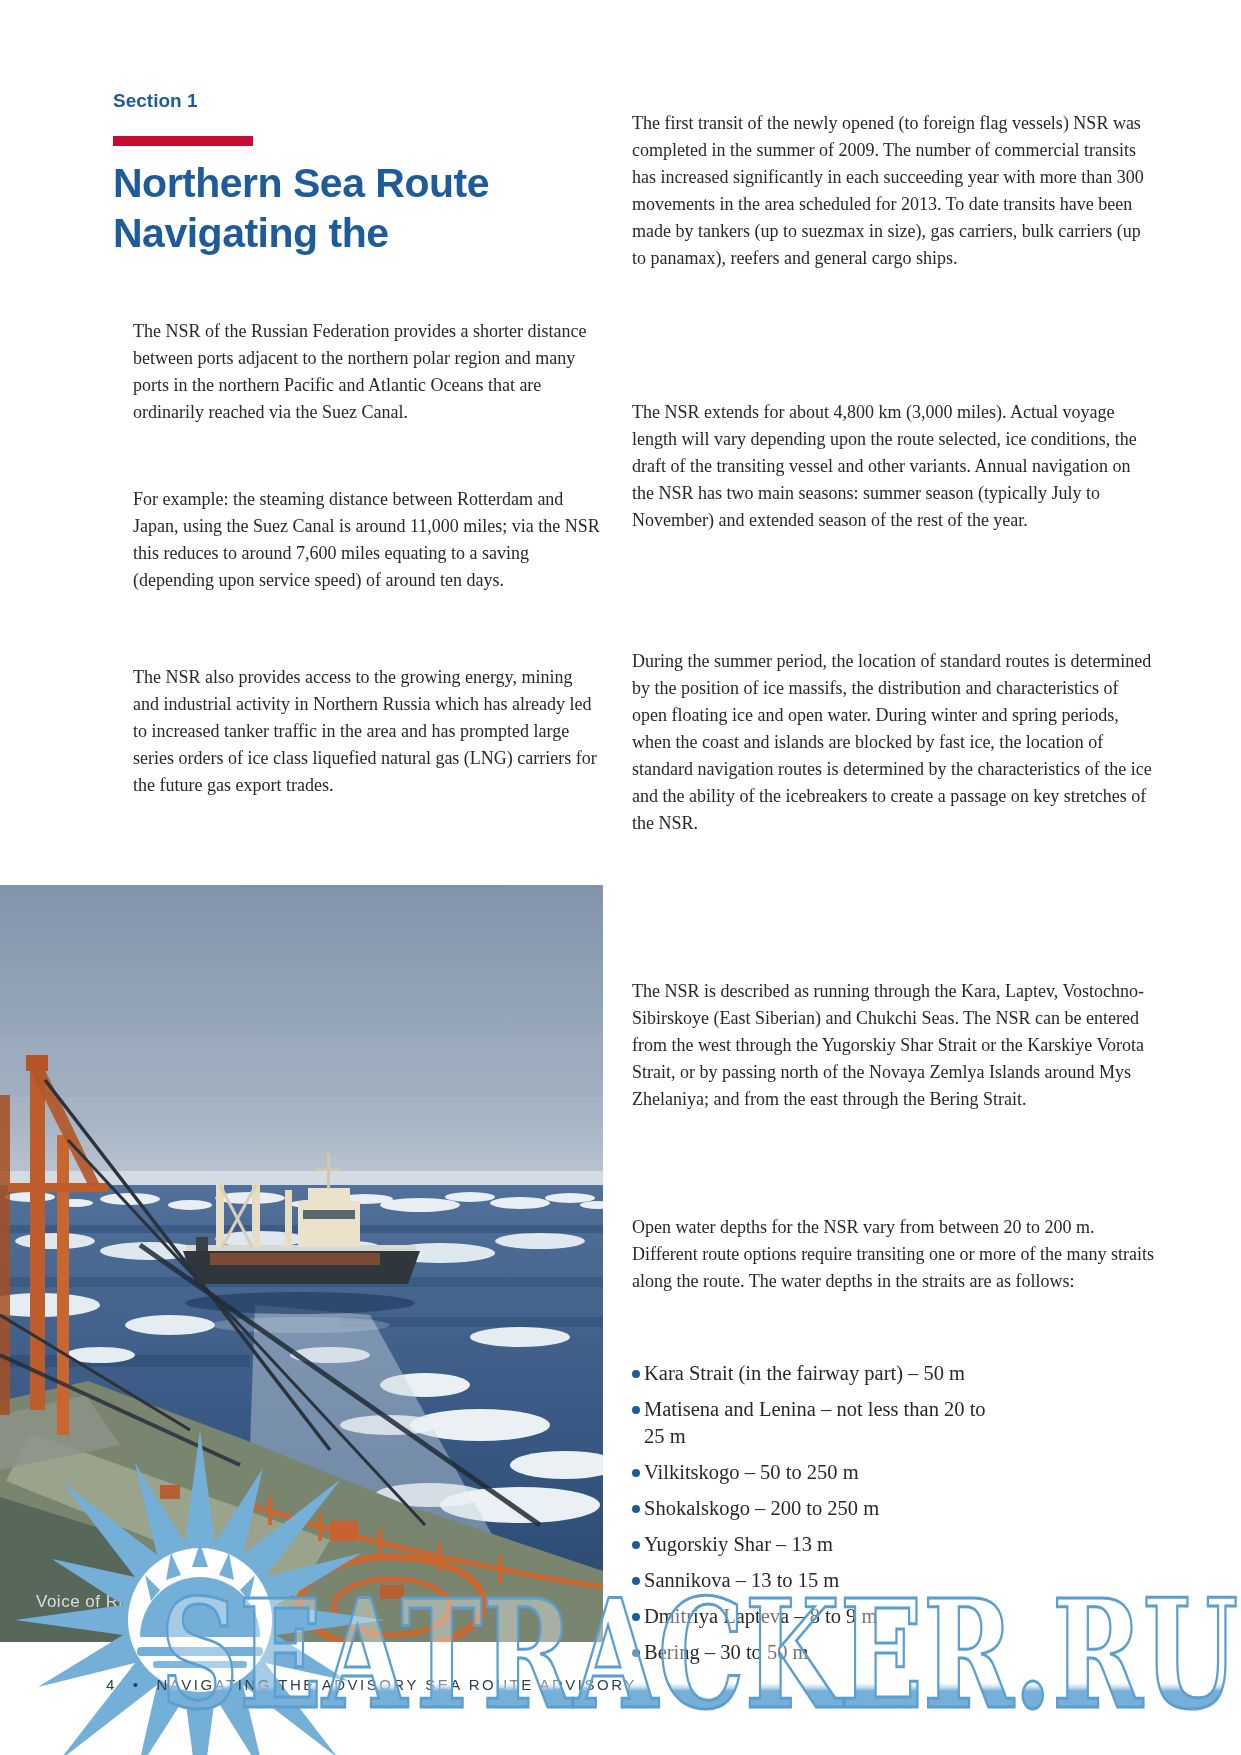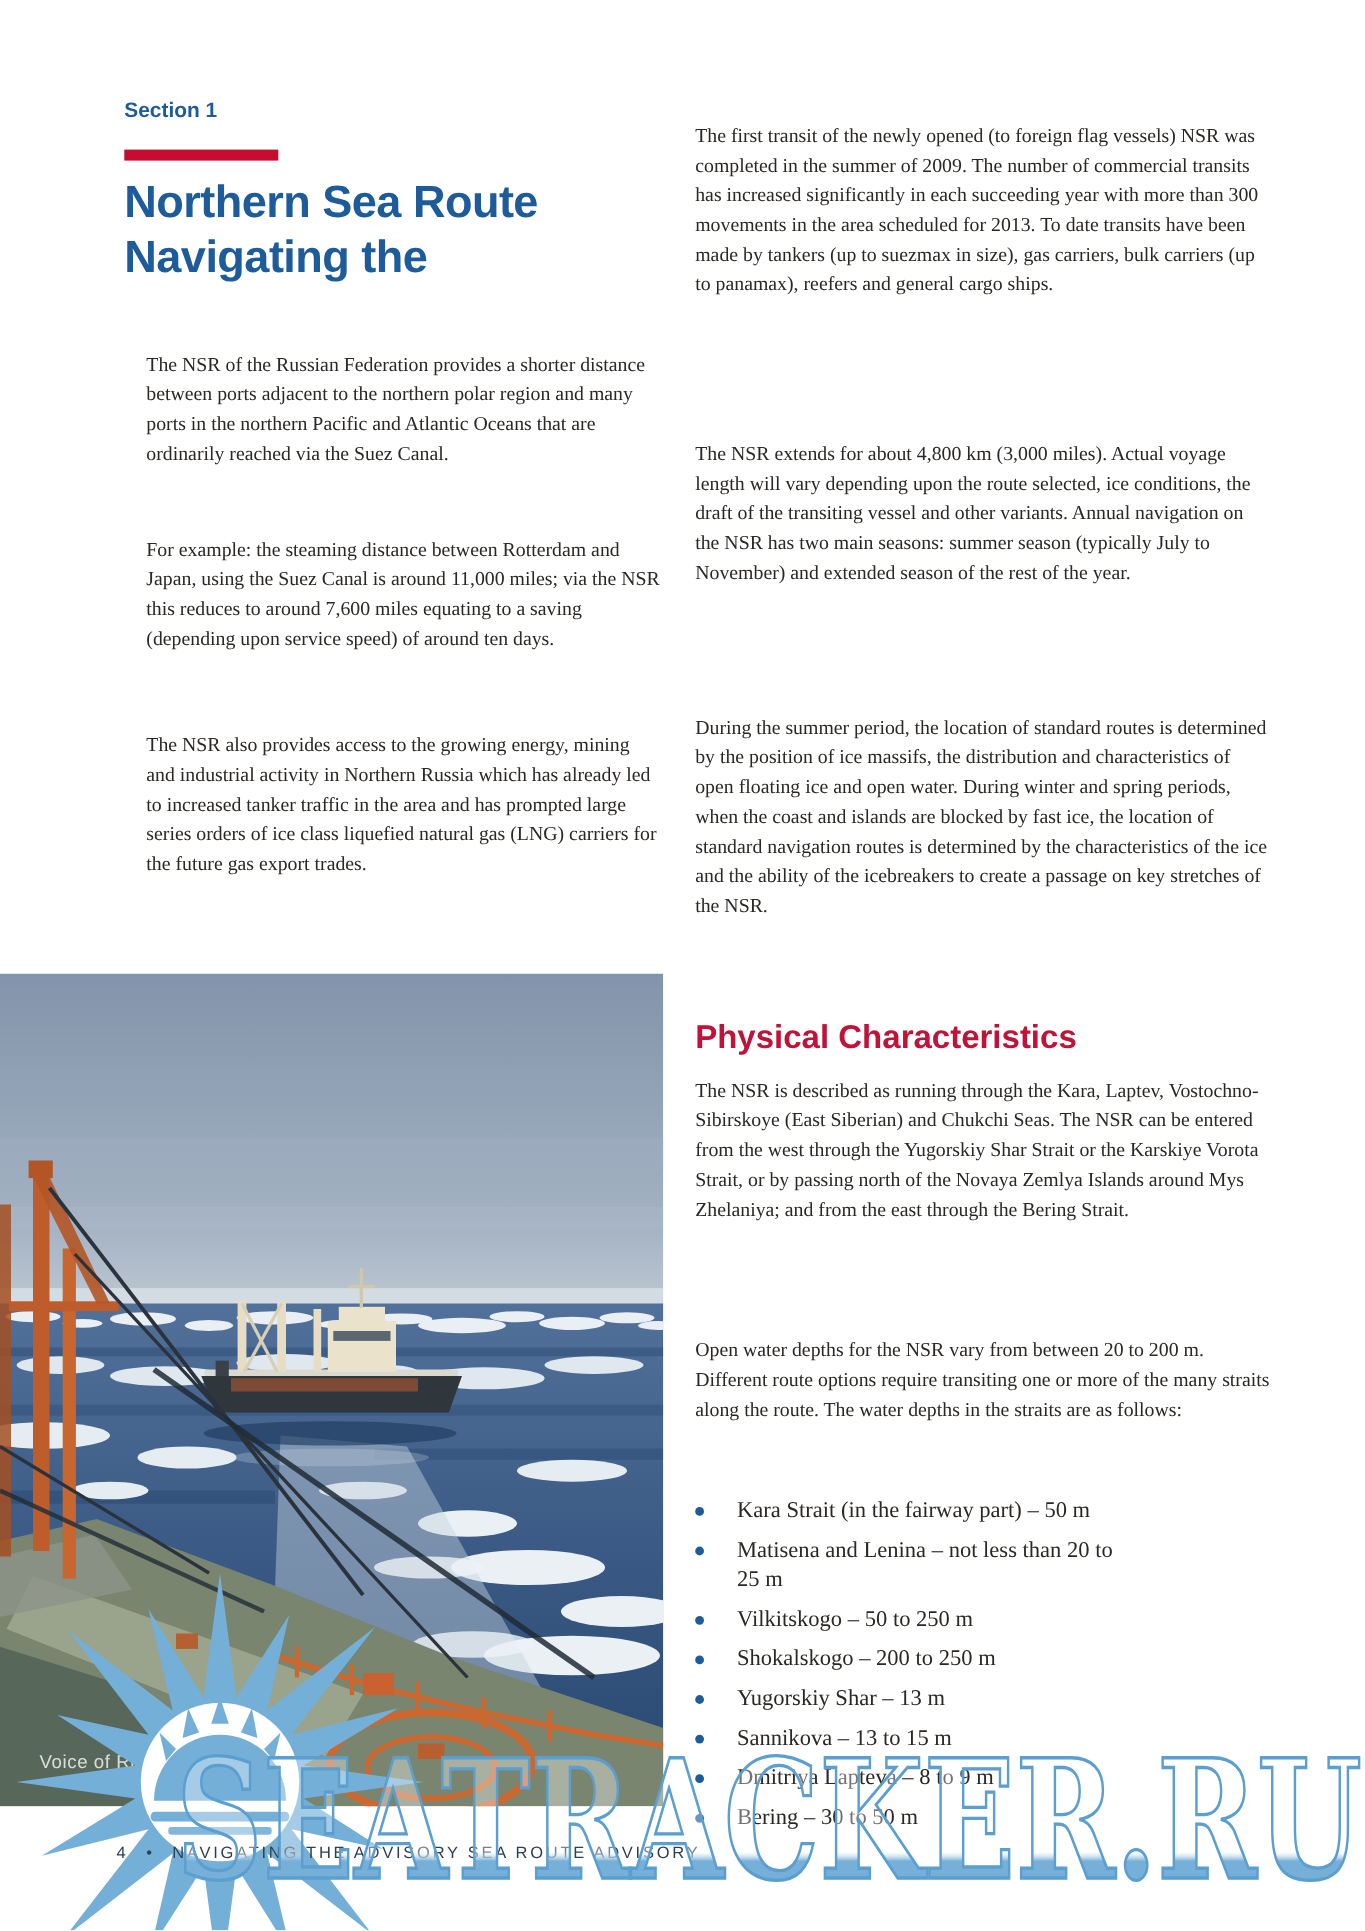--- a/index.html
+++ b/index.html
@@ -18,21 +18,21 @@
   .lp1{top:300px;} .lp2{top:468px;} .lp3{top:646px;}
 
   
   .rp{left:632px;width:523px;}
   .rp1{top:92px;} .rp2{top:381px;} .rp3{top:630px;}
   .r-heading{left:632px;top:902px;font-family:"Liberation Sans",sans-serif;font-weight:bold;
              font-size:30px;color:#c11338;}
   .rp4{top:960px;} .rp5{top:1196px;}
   ul.depths{left:632px;top:1360px;width:523px;list-style:none;margin:0;padding:0;
             font-size:20.5px;line-height:27px;}
-  ul.depths li{display:flex;gap:30px;margin-bottom:9px;}
+  ul.depths li{display:flex;gap:4px;margin-bottom:9px;}
   ul.depths .dot{width:8px;height:8px;border-radius:50%;background:#1d5b9b;margin-top:10px;flex:none;}
   ul.depths li.narrow span.txt{max-width:352px;display:inline-block;}
 
   
   .photo{left:0;top:885px;width:603px;height:757px;z-index:1;}
   .caption{left:36px;top:1592px;z-index:2;font-family:"Liberation Sans",sans-serif;
            font-size:17px;color:rgba(255,255,255,0.78);letter-spacing:0.5px;}
 
   
   .footer{left:106px;top:1676px;z-index:6;display:flex;gap:16px;align-items:baseline;
@@ -167,21 +167,20 @@
       <rect x="330" y="636" width="28" height="20" fill="#c96230"></rect>
       <rect x="160" y="600" width="20" height="14" fill="#b95827" opacity="0.9"></rect>
     </g>
   </svg>
   <div class="abs caption">Voice of Russia</div>
 
   <p class="abs body-par rp rp1">The first transit of the newly opened (to foreign flag vessels) NSR was completed in the summer of 2009. The number of commercial transits has increased significantly in each succeeding year with more than 300 movements in the area scheduled for 2013. To date transits have been made by tankers (up to suezmax in size), gas carriers, bulk carriers (up to panamax), reefers and general cargo ships.</p>
   <p class="abs body-par rp rp2">The NSR extends for about 4,800 km (3,000 miles). Actual voyage length will vary depending upon the route selected, ice conditions, the draft of the transiting vessel and other variants. Annual navigation on the NSR has two main seasons: summer season (typically July to November) and extended season of the rest of the year.</p>
   <p class="abs body-par rp rp3">During the summer period, the location of standard routes is determined by the position of ice massifs, the distribution and characteristics of open floating ice and open water. During winter and spring periods, when the coast and islands are blocked by fast ice, the location of standard navigation routes is determined by the characteristics of the ice and the ability of the icebreakers to create a passage on key stretches of the NSR.</p>
 
-  <h2 class="abs r-heading">Physical Characteristics</h2>
 
   <p class="abs body-par rp rp4">The NSR is described as running through the Kara, Laptev, Vostochno-Sibirskoye (East Siberian) and Chukchi Seas. The NSR can be entered from the west through the Yugorskiy Shar Strait or the Karskiye Vorota Strait, or by passing north of the Novaya Zemlya Islands around Mys Zhelaniya; and from the east through the Bering Strait.</p>
   <p class="abs body-par rp rp5">Open water depths for the NSR vary from between 20 to 200 m. Different route options require transiting one or more of the many straits along the route. The water depths in the straits are as follows:</p>
 
   <ul class="abs depths">
     <li>
         <span class="dot"></span>
         <span class="txt">Kara Strait (in the fairway part) – 50 m</span>
       </li>
     <li class="narrow">

